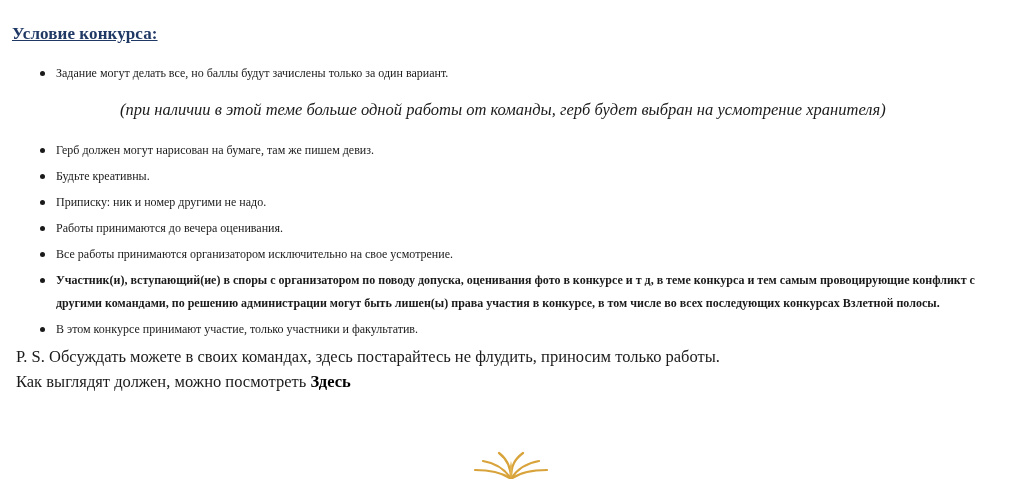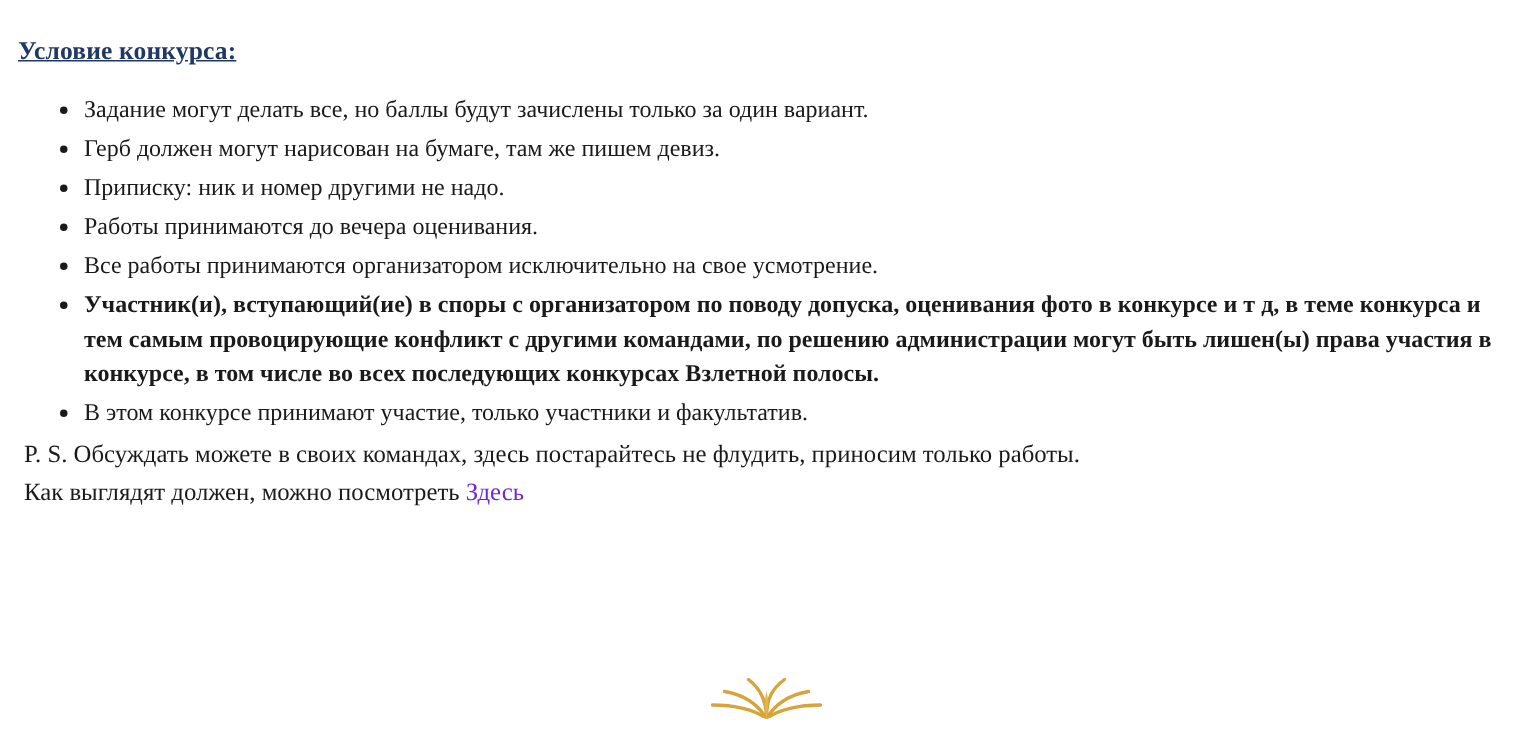--- a/index.html
+++ b/index.html
@@ -31,21 +31,21 @@
     letter-spacing: 0.1px;
   }
   ul.bullets {
     list-style: none;
     margin: 0;
     padding: 0;
   }
   ul.bullets > li {
     position: relative;
     padding-left: 44px;
-    font-size: 16px;
+    font-size: 12px;
     line-height: 23px;
     margin: 0 0 3px 0;
     font-family: Liberation Serif, serif;
   }
   ul.bullets > li::before {
     content: "";
     position: absolute;
     left: 28px;
     top: 9px;
     width: 5px;
@@ -70,22 +70,22 @@
   .tail {
     margin-top: 2px;
     font-size: 16.5px;
     line-height: 25px;
     padding-left: 4px;
   }
   .tail .line2 {
     display: block;
   }
   .link {
-    color: #6d28d9;
-    font-weight: normal;
+    color: #000000;
+    font-weight: bold;
     text-decoration: none;
     cursor: pointer;
   }
   .ornament {
     position: absolute;
     left: 0;
     right: 0;
     bottom: 0;
     height: 34px;
     display: flex;
@@ -101,23 +101,25 @@
 <body>
 
 <div class="page">
 
   <div class="title">Условие конкурса:</div>
 
   <ul class="bullets">
     <li>Задание могут делать все, но баллы будут зачислены только за один вариант.</li>
   </ul>
 
+  <div class="note">(при наличии в этой теме больше одной работы от команды, герб будет выбран на усмотрение хранителя)</div>
 
   <ul class="bullets group-two">
     <li>Герб должен могут нарисован на бумаге, там же пишем девиз.</li>
+    <li>Будьте креативны.</li>
     <li>Приписку: ник и номер другими не надо.</li>
     <li>Работы принимаются до вечера оценивания.</li>
     <li>Все работы принимаются организатором исключительно на свое усмотрение.</li>
     <li class="bold-item">Участник(и), вступающий(ие) в споры с организатором по поводу допуска, оценивания фото в конкурсе и т д, в теме конкурса и тем самым провоцирующие конфликт с другими командами, по решению администрации могут быть лишен(ы) права участия в конкурсе, в том числе во всех последующих конкурсах Взлетной полосы.</li>
     <li>В этом конкурсе принимают участие, только участники и факультатив.</li>
   </ul>
 
   <div class="tail">
     <span>P. S. Обсуждать можете в своих командах, здесь постарайтесь не флудить, приносим только работы.</span>
     <span class="line2">

